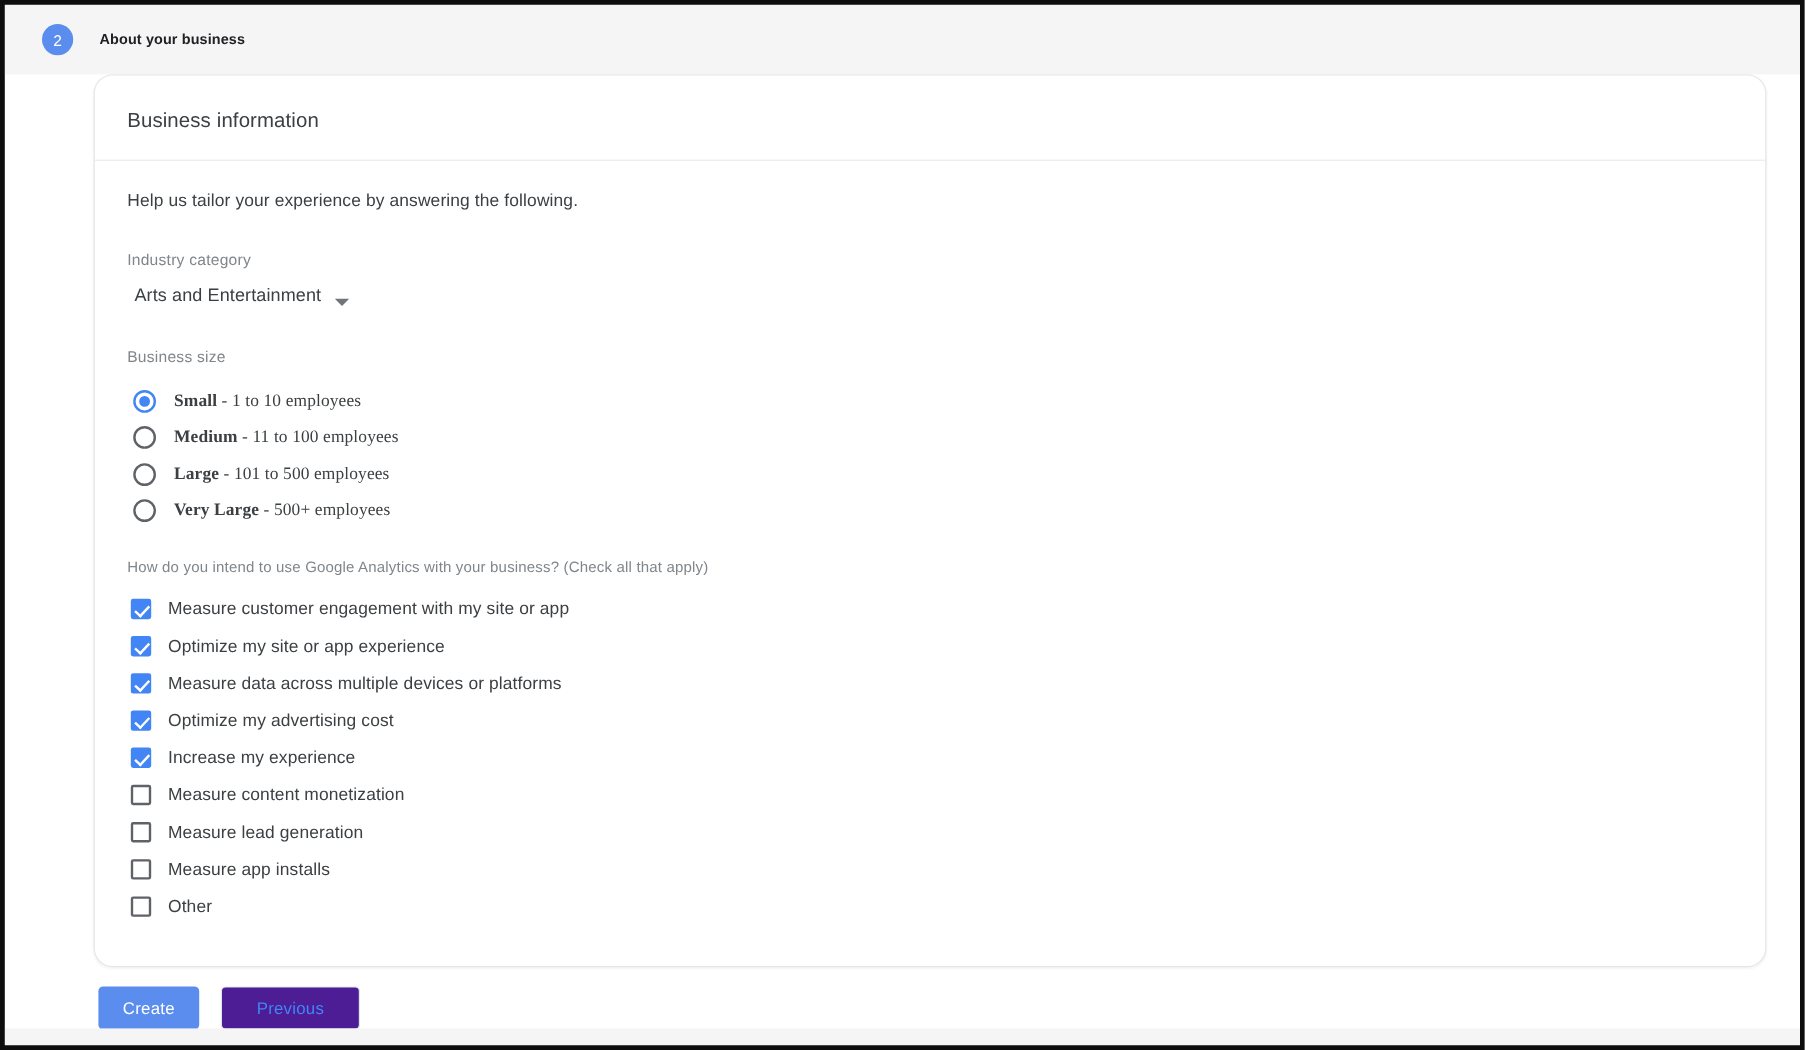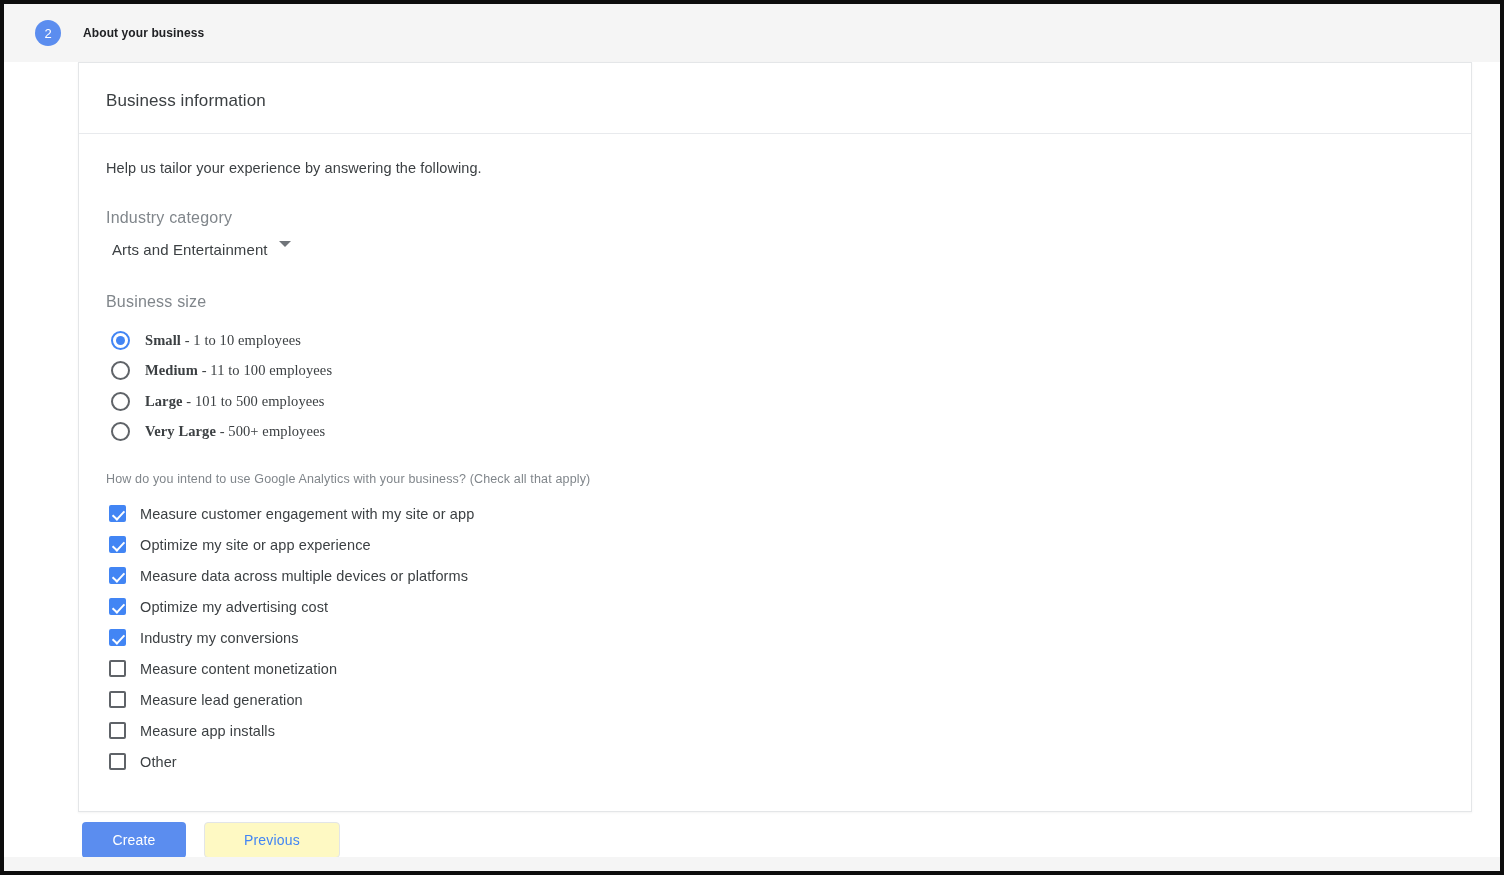--- a/index.html
+++ b/index.html
@@ -46,21 +46,21 @@
     color: #202124;
     letter-spacing: 0.1px;
   }
   
   .card {
     position: absolute;
     left: 74px; top: 58px;
     width: 1394px;
     background: #ffffff;
     border: 1px solid #e4e6e8;
-    border-radius: 0;
+    border-radius: 16px;
     box-shadow: 0 1px 2px rgba(60,64,67,.06);
   }
   .card-title {
     font-size: 17px;
     color: #3c4043;
     padding: 28px 0 0 27px;
     height: 70px;
     letter-spacing: .1px;
   }
   .card-divider {
@@ -71,29 +71,29 @@
   .card-body {
     padding: 26px 27px 34px 27px;
   }
   .intro {
     font-size: 14.5px;
     color: #3c4043;
     margin: 0 0 33px 0;
     letter-spacing: .1px;
   }
   .field-label {
-    font-size: 16px;
+    font-size: 13px;
     color: #80868b;
     margin-bottom: 14px;
     letter-spacing: .2px;
   }
   
   .select-row {
     display: inline-flex;
-    align-items: flex-start;
+    align-items: flex-end;
     cursor: pointer;
     margin: 0 0 0 6px;
   }
   .select-value {
     font-size: 15px;
     color: #3c4043;
     letter-spacing: .1px;
   }
   .caret {
     width: 0; height: 0;
@@ -187,29 +187,29 @@
     border-radius: 4px;
     font-size: 14px;
     display: flex;
     align-items: center;
     justify-content: center;
     cursor: pointer;
     letter-spacing: .2px;
     font-family: "Liberation Sans", sans-serif;
   }
   .btn-primary {
-    width: 104px;
+    width: 84px;
     background: #5b8def;
     color: #ffffff;
     border: none;
   }
   .btn-secondary {
-    width: 136px;
+    width: 116px;
     margin-left: 18px;
-    background: #fef9c3;
+    background: #4c1d95;
     color: #4285f4;
     border: 1px solid #e2e5e8;
   }
   .bottom-strip {
     position: absolute;
     left: 0; bottom: 0;
     width: 1496px; height: 14px;
     background: #f5f5f5;
   }
 </style>
@@ -280,21 +280,21 @@
       <div class="check-row checked">
         <span class="checkbox"></span>
         <span class="check-label">Measure data across multiple devices or platforms</span>
       </div>
       <div class="check-row checked">
         <span class="checkbox"></span>
         <span class="check-label">Optimize my advertising cost</span>
       </div>
       <div class="check-row checked">
         <span class="checkbox"></span>
-        <span class="check-label">Industry my conversions</span>
+        <span class="check-label">Increase my experience</span>
       </div>
       <div class="check-row">
         <span class="checkbox"></span>
         <span class="check-label">Measure content monetization</span>
       </div>
       <div class="check-row">
         <span class="checkbox"></span>
         <span class="check-label">Measure lead generation</span>
       </div>
       <div class="check-row">

